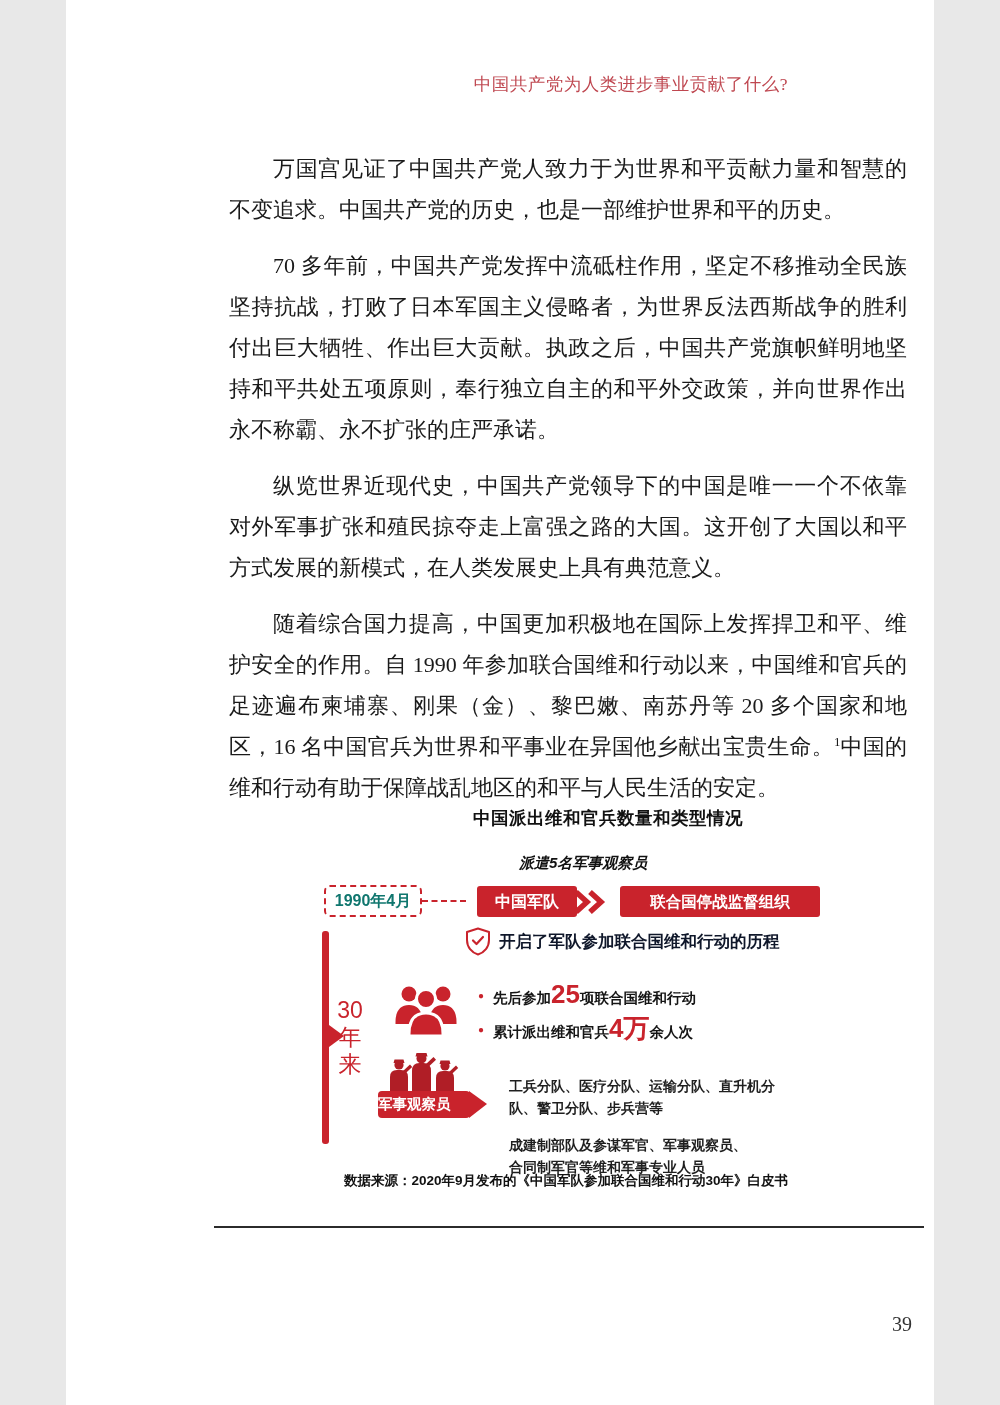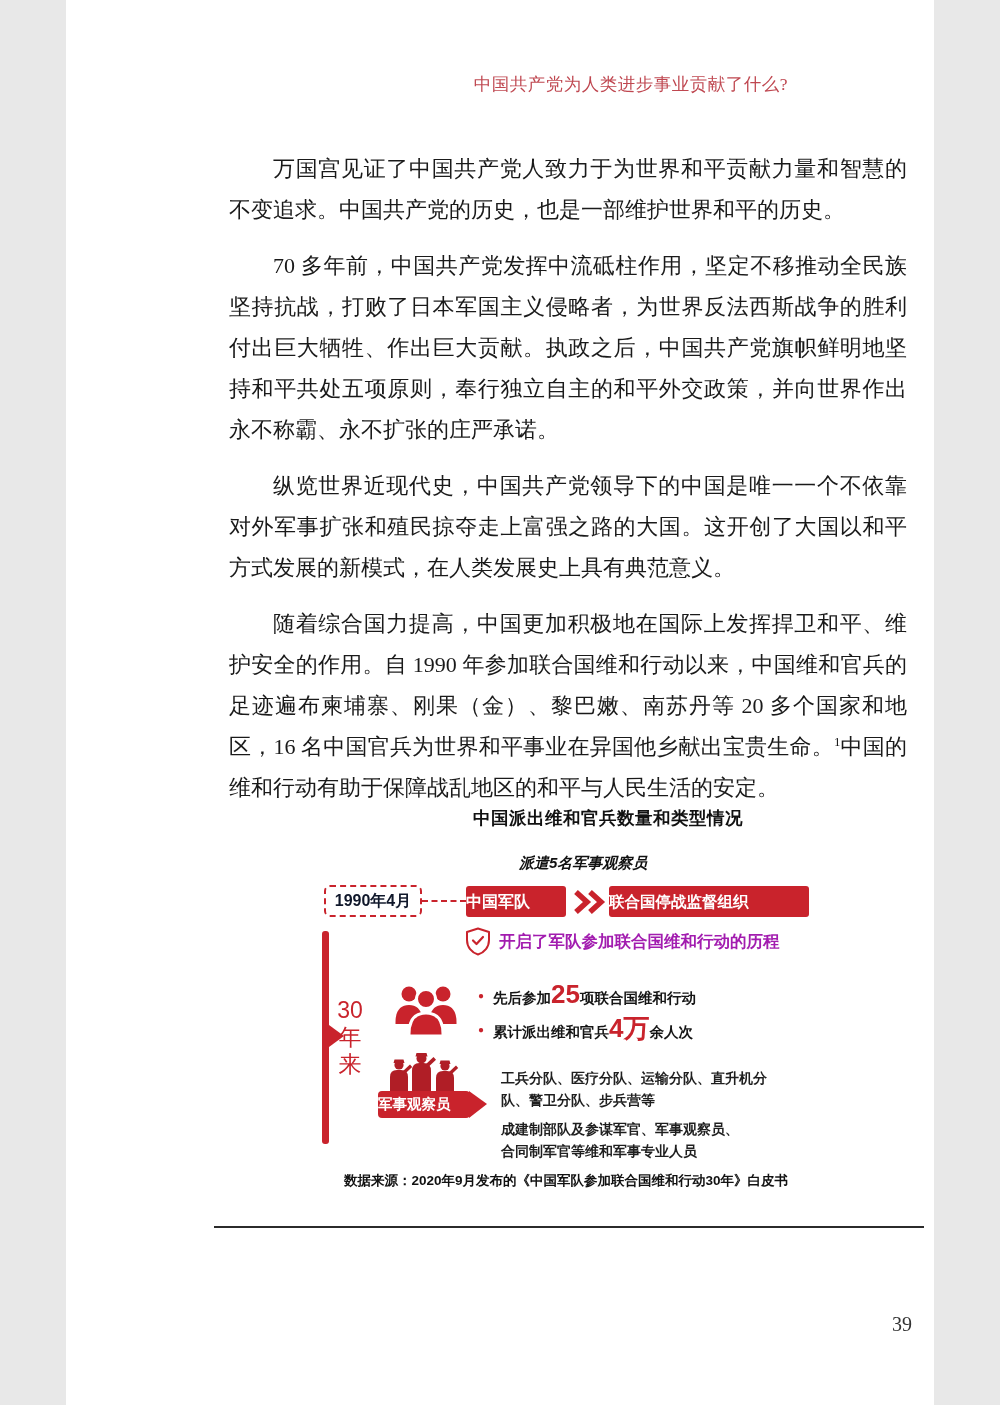--- a/index.html
+++ b/index.html
@@ -32,39 +32,39 @@
     position:absolute; left:0; top:806px; width:1000px; text-align:center;
     font-weight:bold; font-size:17.5px; color:#111; letter-spacing:0.5px;padding-left:42px;
   }
   .ig-subtitle {
     position:absolute; left:453px; top:854px;
     font-weight:bold; font-size:15px; color:#111; white-space:nowrap;font-style:italic;
   }
   .date-box {
     position:absolute; left:258px; top:885px; width:94px; height:28px;
     border:2px dashed #c9232c; border-radius:6px;
-    color:#0f172a; font-weight:bold; font-size:16px;
+    color:#0f766e; font-weight:bold; font-size:16px;
     text-align:center; line-height:28px;
   }
   .connector {
     position:absolute; left:356px; top:900px; width:44px; height:0;
     border-top:2px dashed #c9232c;
   }
   .red-box {
     position:absolute; background:#c9232c; border-radius:3px;
-    color:#fff; font-weight:bold; 
+    color:#fff; font-weight:bold; text-align:center;margin-left:11px;
   }
   .from-box { left:400px; top:886px; width:100px; height:31px; font-size:16px; line-height:31px; }
   .to-box   { left:543px; top:886px; width:200px; height:31px; font-size:15.5px; line-height:31px; }
   .chevrons { position:absolute; left:505px; top:888px; }
 
   .shield { position:absolute; left:399px; top:927px; }
   .milestone-text {
     position:absolute; left:433px; top:931px;
-    font-weight:bold; font-size:16.5px; color:#a21caf; white-space:nowrap;
+    font-weight:bold; font-size:16.5px; color:#0f172a; white-space:nowrap;
   }
 
   .v-line {
     position:absolute; left:256px; top:931px; width:7px; height:213px;
     background:#c9232c; border-radius:3px;
   }
   .v-arrow {
     position:absolute; left:263px; top:1025px; width:0; height:0;
     border-top:11px solid transparent; border-bottom:11px solid transparent;
     border-left:15px solid #c9232c;
@@ -91,21 +91,21 @@
   }
   .observer-arrow {
     position:absolute; left:403px; top:1091px; width:0; height:0;
     border-top:13px solid transparent; border-bottom:14px solid transparent;
     border-left:18px solid #c9232c;
   }
   .types {
     position:absolute; left:427px; top:1060px;
     font-size:14px; font-weight:bold; line-height:21.5px; color:#1f1f1f;
   }
-  .types p { margin:8px; }
+  .types p { margin:16px; }
   .types p.first  { width:290px; }
   .types p.second { width:238px; }
 
   .source {
     position:absolute; left:0; top:1172px; width:1000px; text-align:center;
     font-size:13.5px; font-weight:bold; color:#111;
   }
 
   .divider {
     position:absolute; left:148px; top:1226px; width:710px; height:2px;

